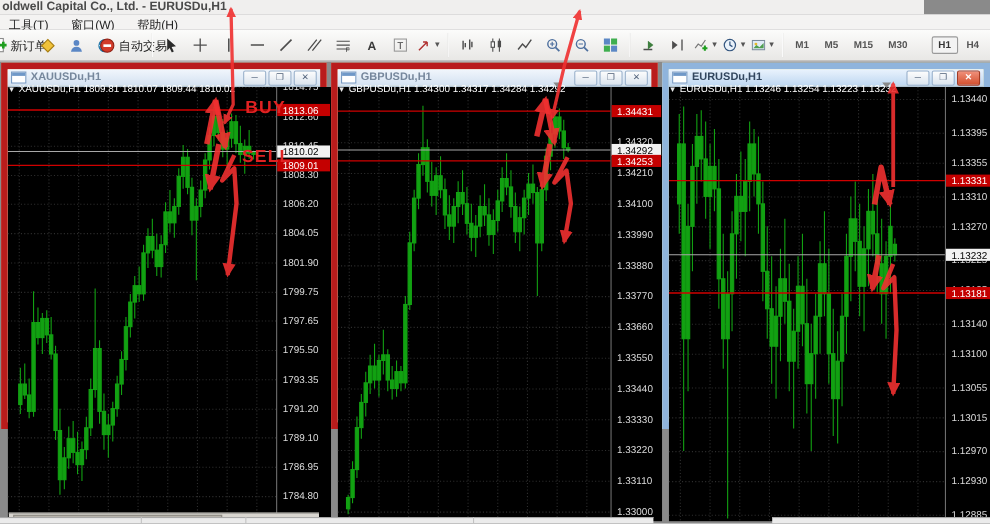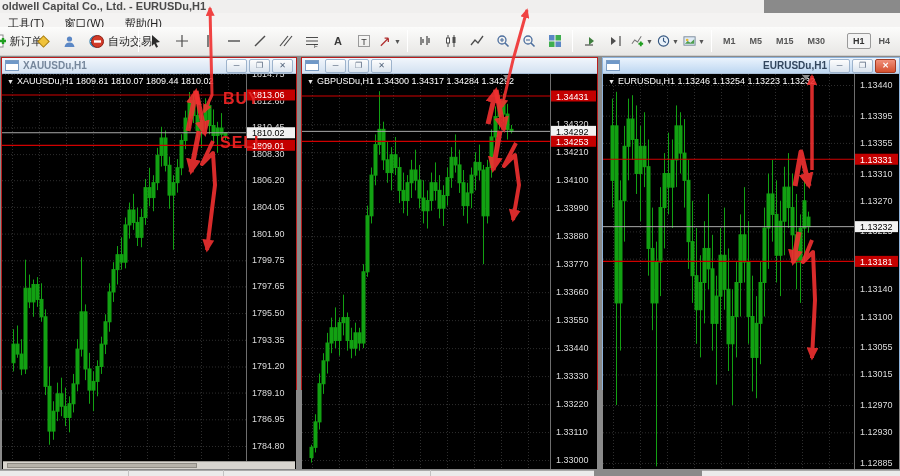--- a/index.html
+++ b/index.html
@@ -1,39 +1,39 @@
 <!DOCTYPE html>
 <html><head>
 <meta charset="utf-8">
 <style>
   html,body{margin:0;padding:0;}
   #screen{position:relative;width:900px;height:476px;overflow:hidden;background:#8a8a8a;
     font-family:"Liberation Sans",sans-serif;-webkit-font-smoothing:antialiased;}
   
-  #captionbar{position:absolute;left:0;top:0;width:764px;height:13px;background:#f0efee;}
+  #captionbar{position:absolute;left:0;top:0;width:840px;height:13px;background:#f0efee;}
   #captionbar .cap{position:absolute;left:2px;top:0px;font-size:11px;font-weight:700;color:#4a4a4a;white-space:nowrap;}
   #menubar{position:absolute;left:0;top:13px;width:900px;height:14px;background:#f4f3f2;}
   .menu-item{display:inline-block;font-size:11px;color:#222;padding:0 8px;line-height:14px;cursor:default;}
   #toolbar{position:absolute;left:0;top:27px;width:900px;height:29px;
     background:linear-gradient(#fcfcfb,#e8e7e5);border-bottom:1px solid #cfcecc;
     display:flex;align-items:center;padding:0 4px;box-sizing:border-box;}
   .tb-sep{width:1px;height:22px;background:#c6c5c3;border-right:1px solid #fff;margin:0 4px;}
   .tbtn{height:22px;min-width:22px;display:flex;align-items:center;justify-content:center;
     border-radius:2px;padding:0 2px;cursor:default;}
   .tbtn svg{display:block;}
   .tbtn .lbl{font-size:11px;color:#222;margin-left:3px;white-space:nowrap;}
   .caret{font-size:7px;color:#555;margin-left:2px;}
   .tf-btn{font-size:9px;font-weight:700;color:#555;padding:2px 5px;margin:0 1px;border:1px solid transparent;border-radius:2px;}
   .tf-btn.active{background:#f3f3f3;border:1px solid #9a9a9a;color:#333;margin-left:15px;}
   
-  .chart-window{position:absolute;top:57px;height:333px;border:1px solid #b91c1c;box-sizing:border-box;background:#fef9c3;}
+  .chart-window{position:absolute;top:57px;height:333px;border:6px solid #b91c1c;box-sizing:border-box;background:#fef9c3;}
   .chart-window.active{border-color:#8fb4dc;}
   .cw-titlebar{position:relative;height:16px;background:linear-gradient(#f1f6fc,#d3e1f1);
     border-bottom:1px solid #a9bed6;display:flex;align-items:center;padding:0 3px;box-sizing:border-box;}
-  .chart-window.active .cw-titlebar{background:linear-gradient(#eaf3fd,#bed7f1);text-align:right;}
+  .chart-window.active .cw-titlebar{background:linear-gradient(#eaf3fd,#bed7f1);}
   .cw-icon{width:12px;height:9px;background:#fff;border:1px solid #7a9cc4;margin-right:4px;position:relative;}
   .cw-icon::before{content:"";position:absolute;left:0;top:0;width:100%;height:3px;background:#6f98c8;}
   .cw-title{font-size:10px;font-weight:700;color:#76879c;flex:1;white-space:nowrap;overflow:hidden;}
   .chart-window.active .cw-title{color:#32465e;}
   .cw-btn{width:19px;height:12px;margin-left:2px;border:1px solid #9db3cc;border-radius:2px;
     background:linear-gradient(#fdfdfd,#dbe4ee);font-size:8px;line-height:10px;color:#51627a;
     display:flex;align-items:center;justify-content:center;}
   .cw-btn.close-red{background:linear-gradient(#f0907a,#d4502f);border-color:#a33a22;color:#fff;font-weight:700;}
   .cw-chart{position:absolute;left:0;top:16px;}
   .quote-line{position:absolute;font-size:9px;color:#fff;white-space:nowrap;z-index:5;}
@@ -421,20 +421,21 @@
         <text x="250" y="74.79080000000012" fill="#fff" font-size="9" font-family="Liberation Sans,sans-serif">1809.01</text>
       </svg>
     <div id="cw0-scroll">
         <div class="thumb"></div>
       </div>
   </div>
 
   <div class="chart-window" id="cw1" style="left:301px;width:297px;">
     <div class="cw-titlebar">
       <div class="cw-icon"></div>
+      <div class="cw-title">GBPUSDu,H1</div>
       <div class="cw-btn">─</div>
       <div class="cw-btn">❐</div>
       <div class="cw-btn">✕</div>
     </div>
     <svg class="cw-chart" id="svg1" width="295" height="395">
         <rect x="0" y="0" width="295" height="395" fill="#000"></rect>
         <g stroke="#2e2e2e" stroke-dasharray="1,2" stroke-width="1">
           <line x1="10.5" y1="0" x2="10.5" y2="395"></line>
           <line x1="37.5" y1="0" x2="37.5" y2="395"></line>
           <line x1="64.5" y1="0" x2="64.5" y2="395"></line>

